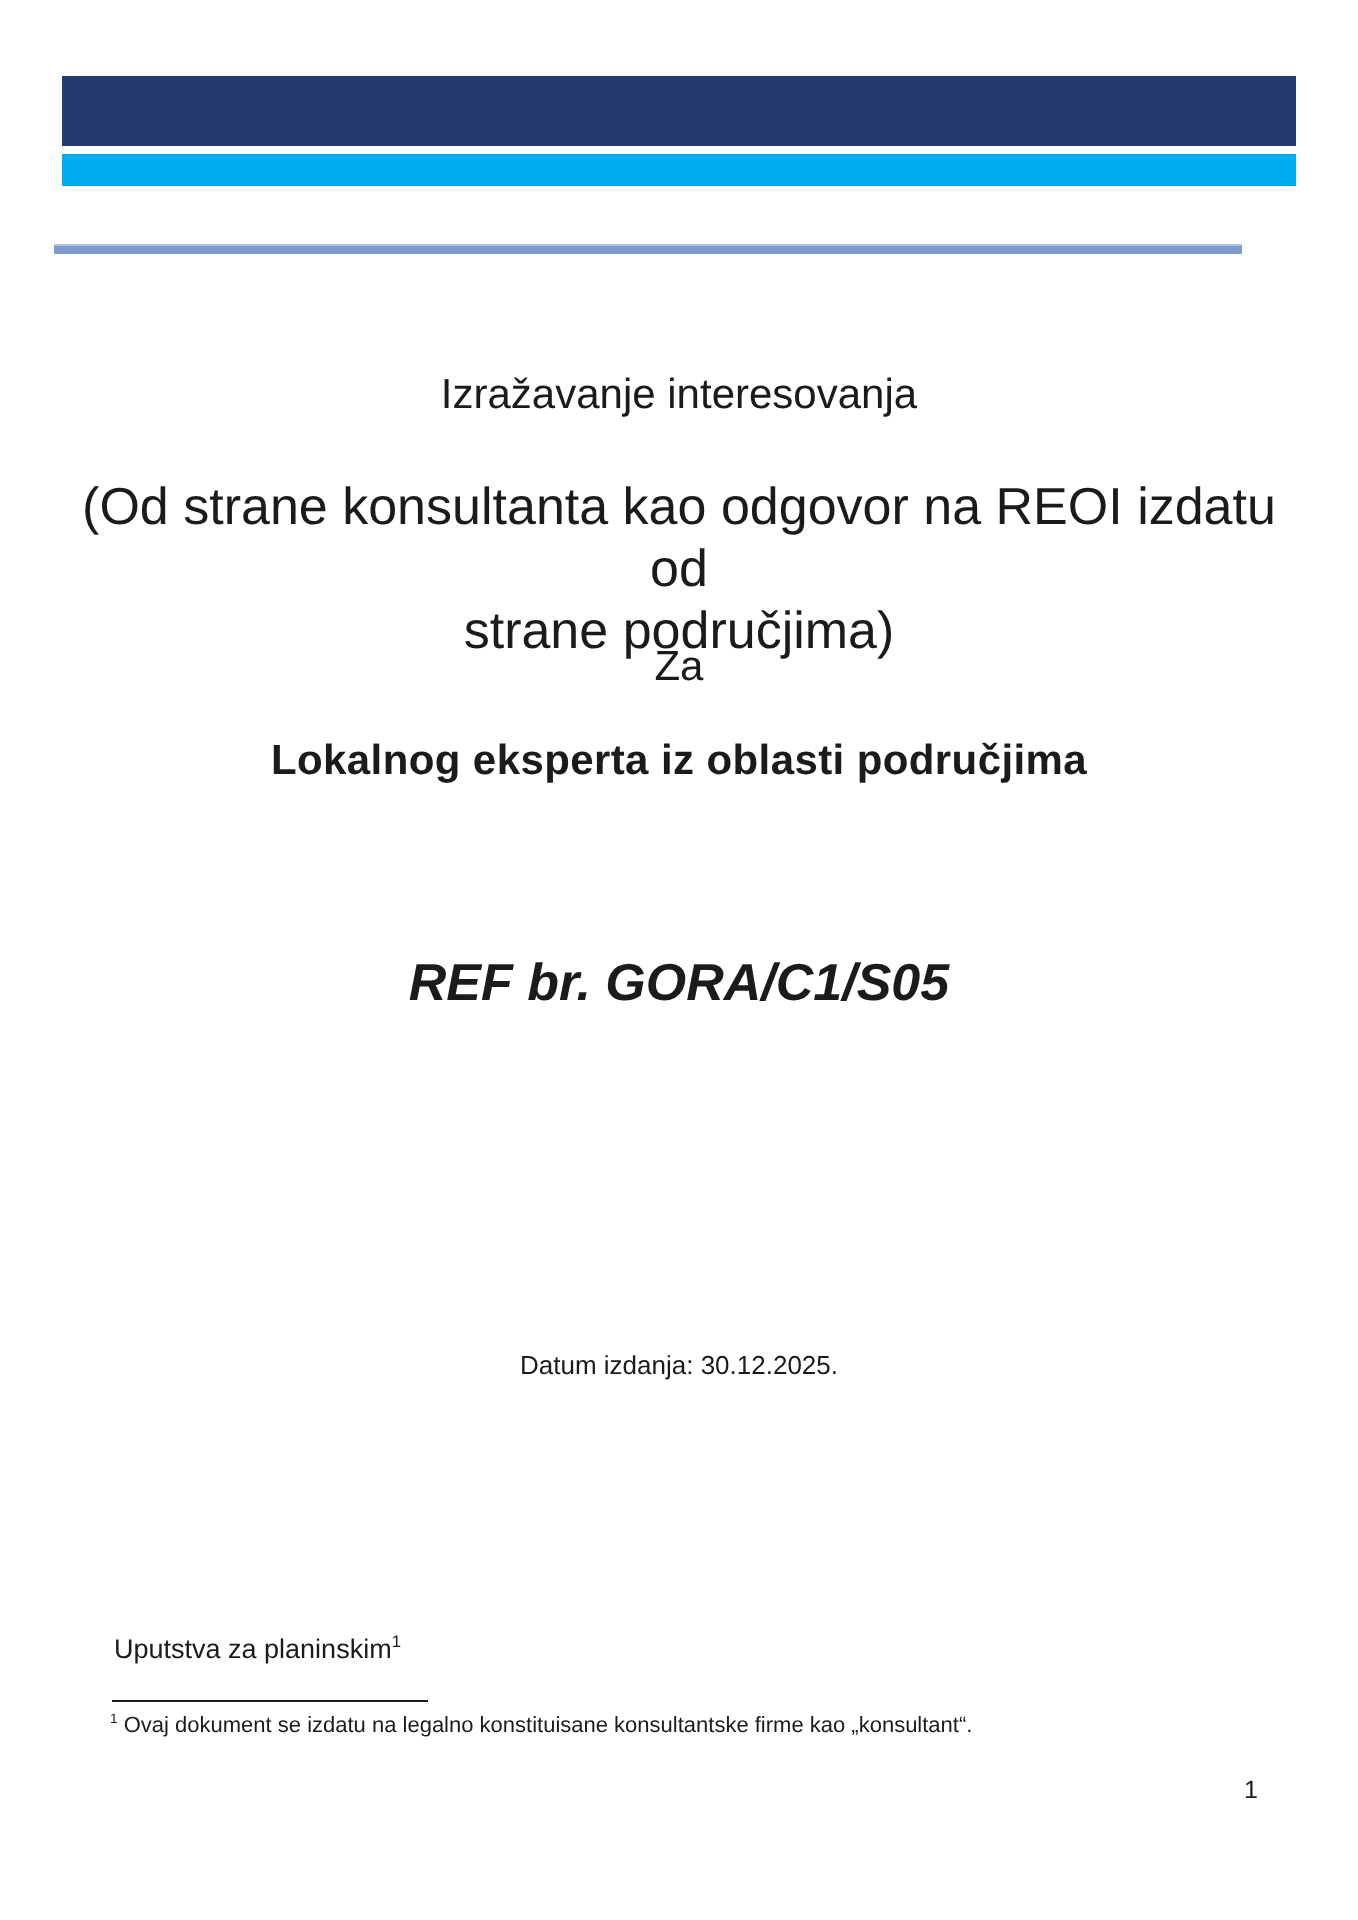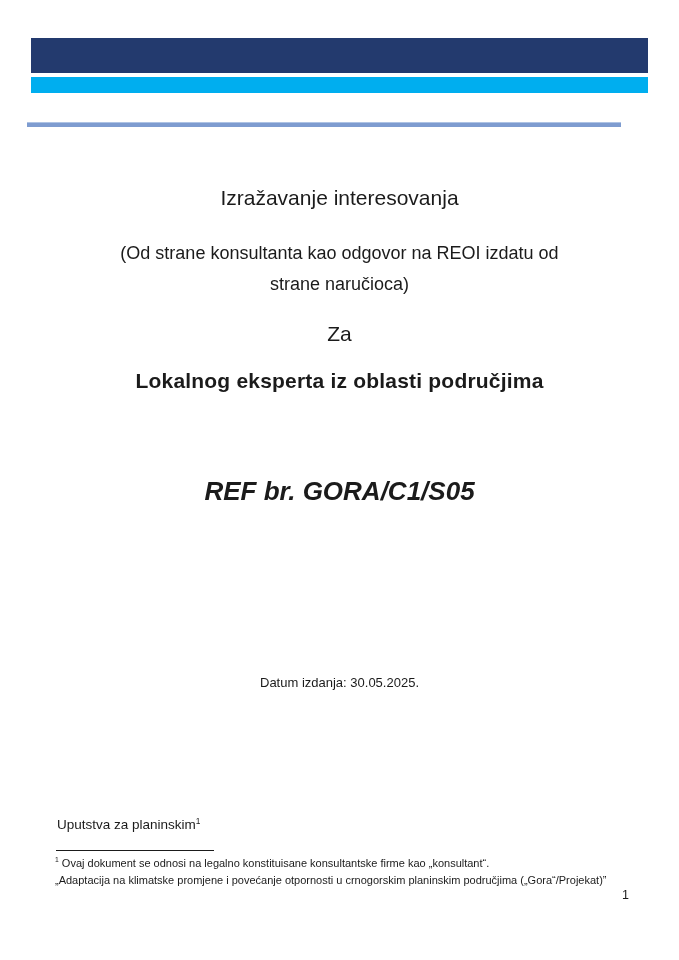--- a/index.html
+++ b/index.html
@@ -10,21 +10,21 @@
     font-family:"Liberation Sans","DejaVu Sans",sans-serif;
     color:#1b1b1b;
     overflow:hidden;
   }
   .bar{position:absolute;left:31px;width:617px;}
   .bar-navy{top:38px;height:35px;background:#233A6E;}
   .bar-cyan{top:77px;height:16px;background:#00AEEF;}
   .divider{position:absolute;left:27px;top:122px;width:594px;height:4px;background:#7E9CD0;border-top:1px solid #AEC3E4;}
   .center{position:absolute;left:40px;right:40px;text-align:center;}
   .title{top:186px;font-size:21px;}
-  .subtitle{top:238px;font-size:18px;line-height:31px;}
+  .subtitle{top:238px;font-size:26px;line-height:31px;}
   .connector{top:322px;font-size:21px;}
   .position-title{top:369px;font-size:21px;font-weight:bold;letter-spacing:0.2px;}
   .reference{top:476px;font-size:26px;font-weight:bold;font-style:italic;}
   .issue-date{top:675px;font-size:13px;}
   .section-heading{position:absolute;left:57px;top:817px;font-size:13.5px;}
   .fn-rule{position:absolute;left:56px;top:850px;width:158px;border:0;border-top:1.4px solid #1b1b1b;margin:0;}
   .footnote{position:absolute;left:55px;top:855px;width:578px;font-size:11px;line-height:16.5px;}
   .footnote p{margin:0;}
   .page-number{position:absolute;top:888px;right:50px;font-size:12.5px;}
   sup{font-size:0.62em;vertical-align:super;line-height:0;}
@@ -35,37 +35,36 @@
 <div class="page">
 
   <div class="bar bar-navy" style="background: rgb(35, 58, 110);"></div>
   <div class="bar bar-cyan" style="background: rgb(0, 174, 239);"></div>
   <div class="divider" style="background: rgb(126, 156, 208);"></div>
 
   <div class="center title">Izražavanje interesovanja</div>
 
   <div class="center subtitle">
     <div>(Od strane konsultanta kao odgovor na REOI izdatu od</div>
-    <div>strane naručioca)</div>
+    <div>strane područjima)</div>
   </div>
 
   <div class="center connector">Za</div>
 
   <div class="center position-title">Lokalnog eksperta iz oblasti područjima</div>
 
   <div class="center reference">REF br. GORA/C1/S05</div>
 
-  <div class="center issue-date">Datum izdanja: 30.05.2025.</div>
+  <div class="center issue-date">Datum izdanja: 30.12.2025.</div>
 
   <div class="section-heading">
     <span>Uputstva za planinskim</span><sup>1</sup>
   </div>
 
   <hr class="fn-rule">
 
   <div class="footnote">
-    <p><sup>1</sup><span> Ovaj dokument se odnosi na legalno konstituisane konsultantske firme kao „konsultant“.</span></p>
-    <p>„Adaptacija na klimatske promjene i povećanje otpornosti u crnogorskim planinskim područjima („Gora“/Projekat)”</p>
+    <p><sup>1</sup><span> Ovaj dokument se izdatu na legalno konstituisane konsultantske firme kao „konsultant“.</span></p>
   </div>
 
   <div class="page-number">1</div>
 
 </div>
 
 </body></html>

